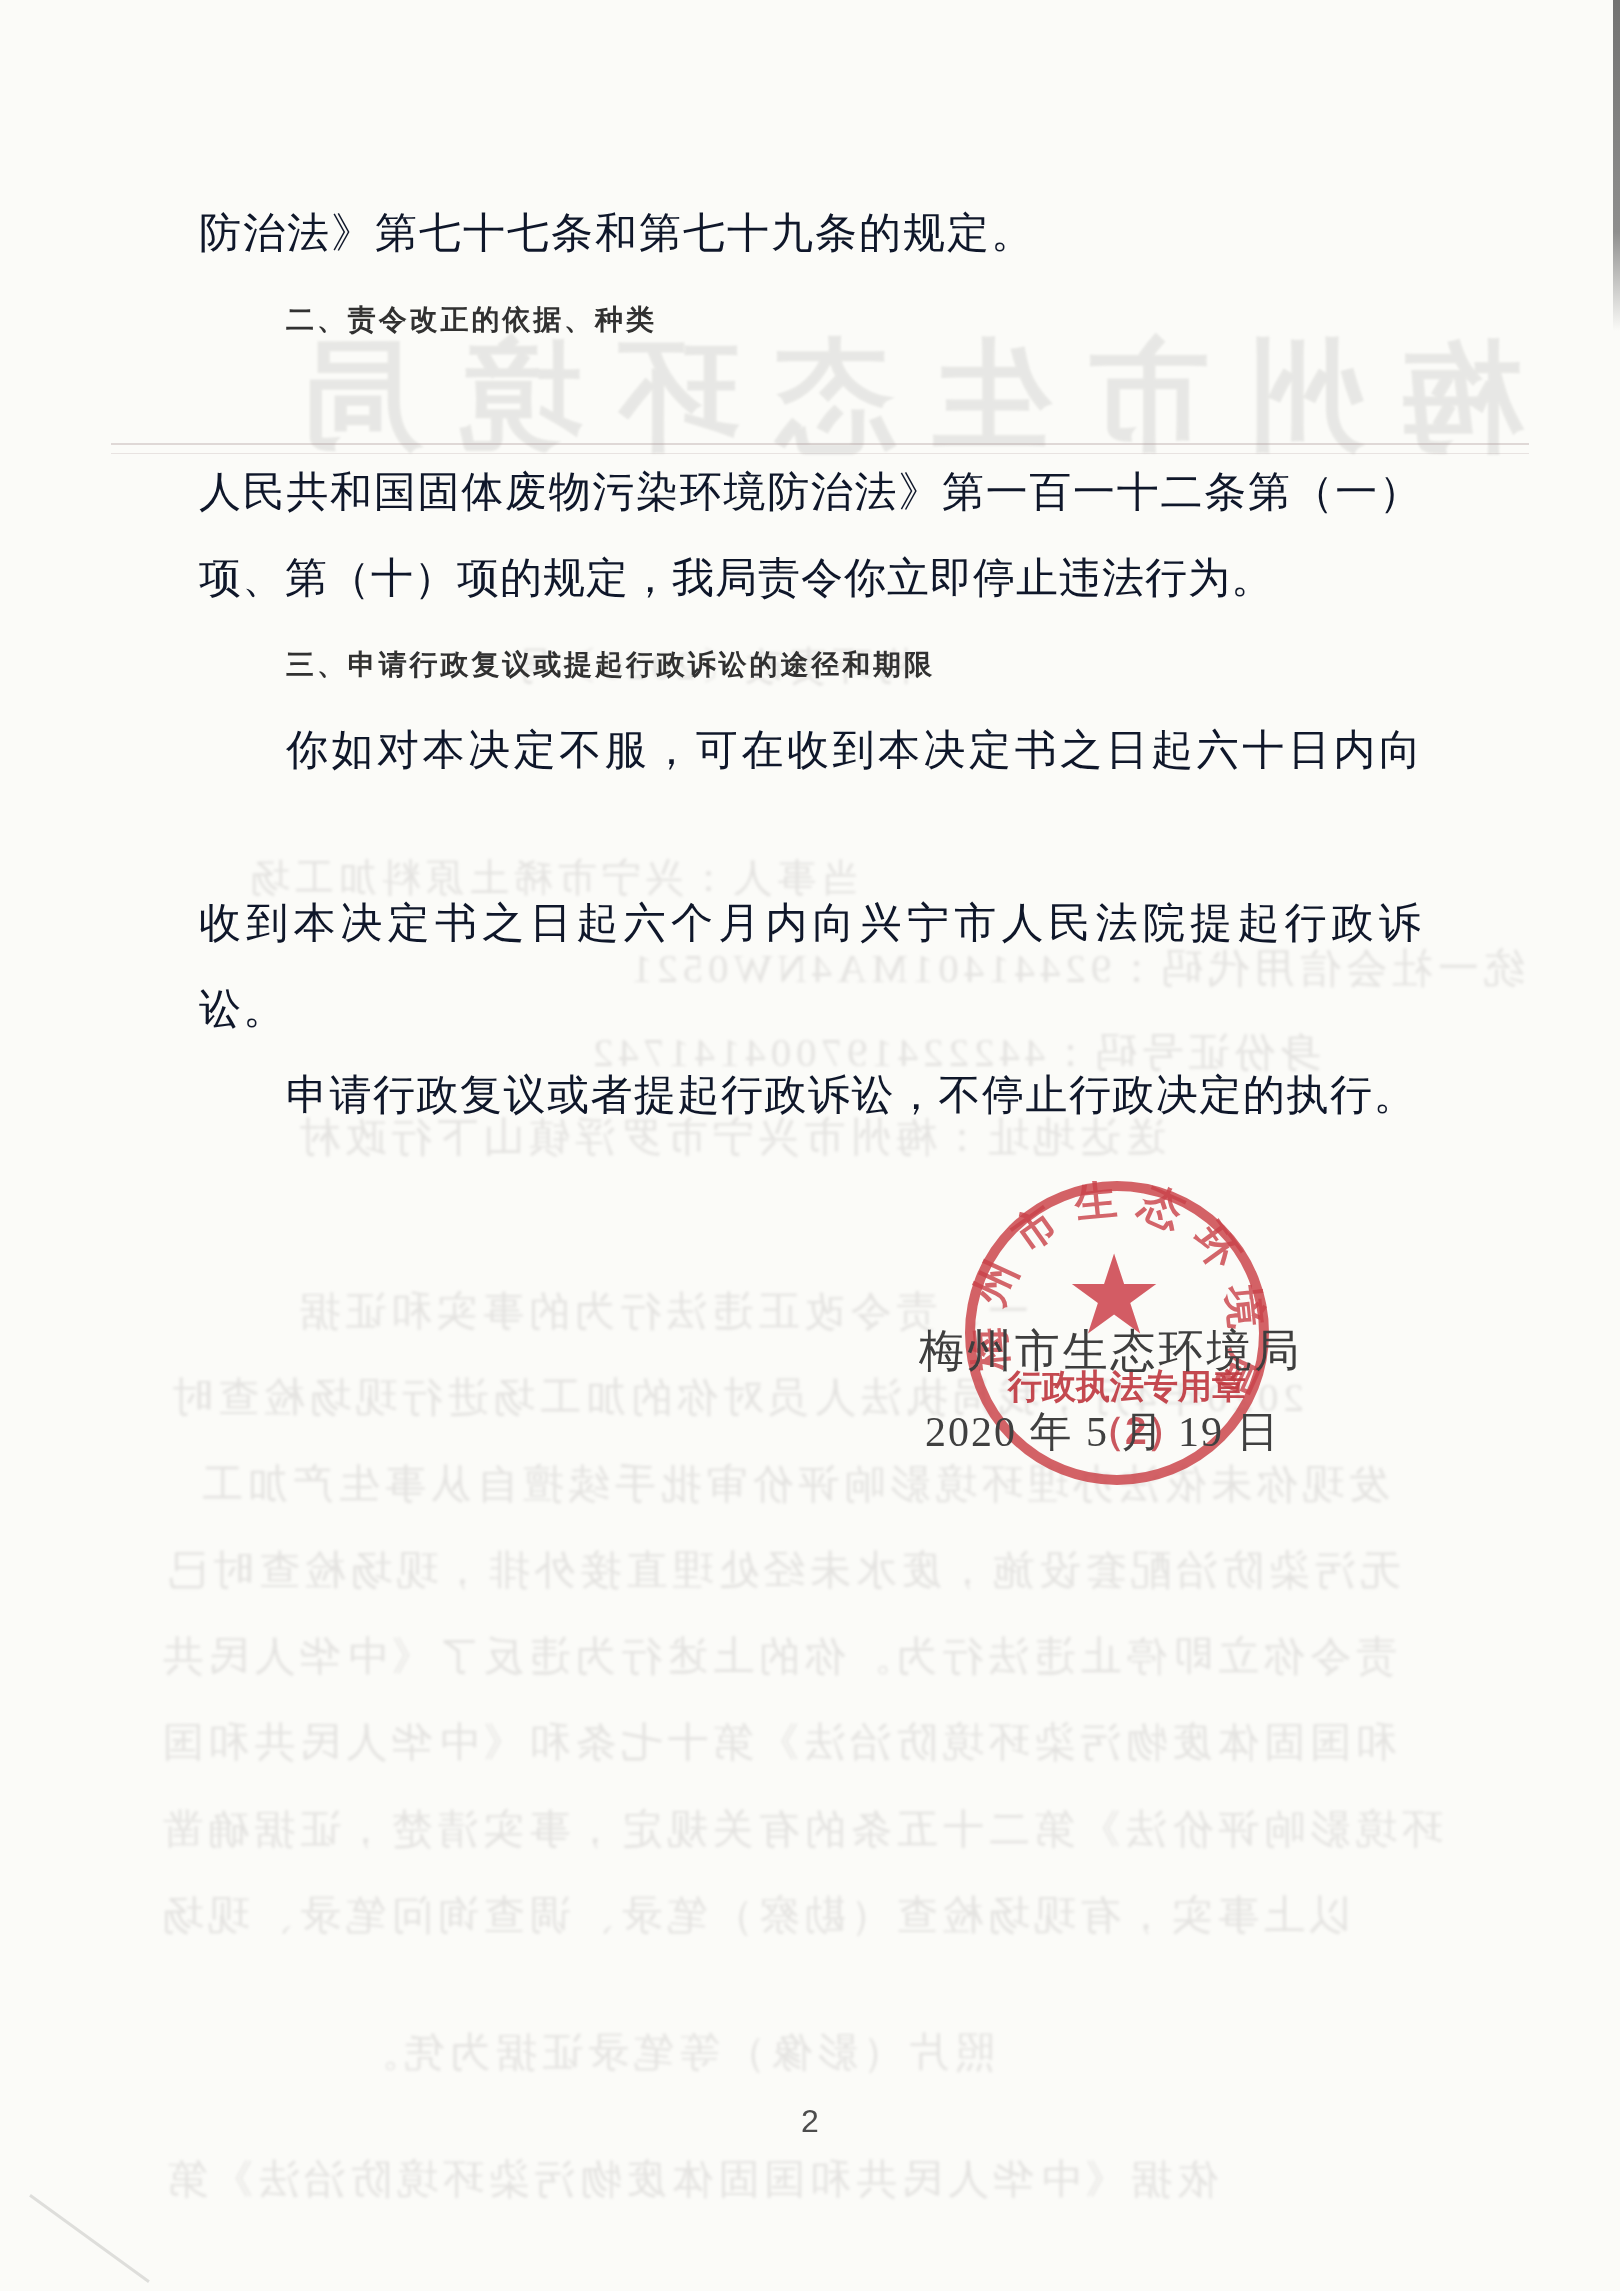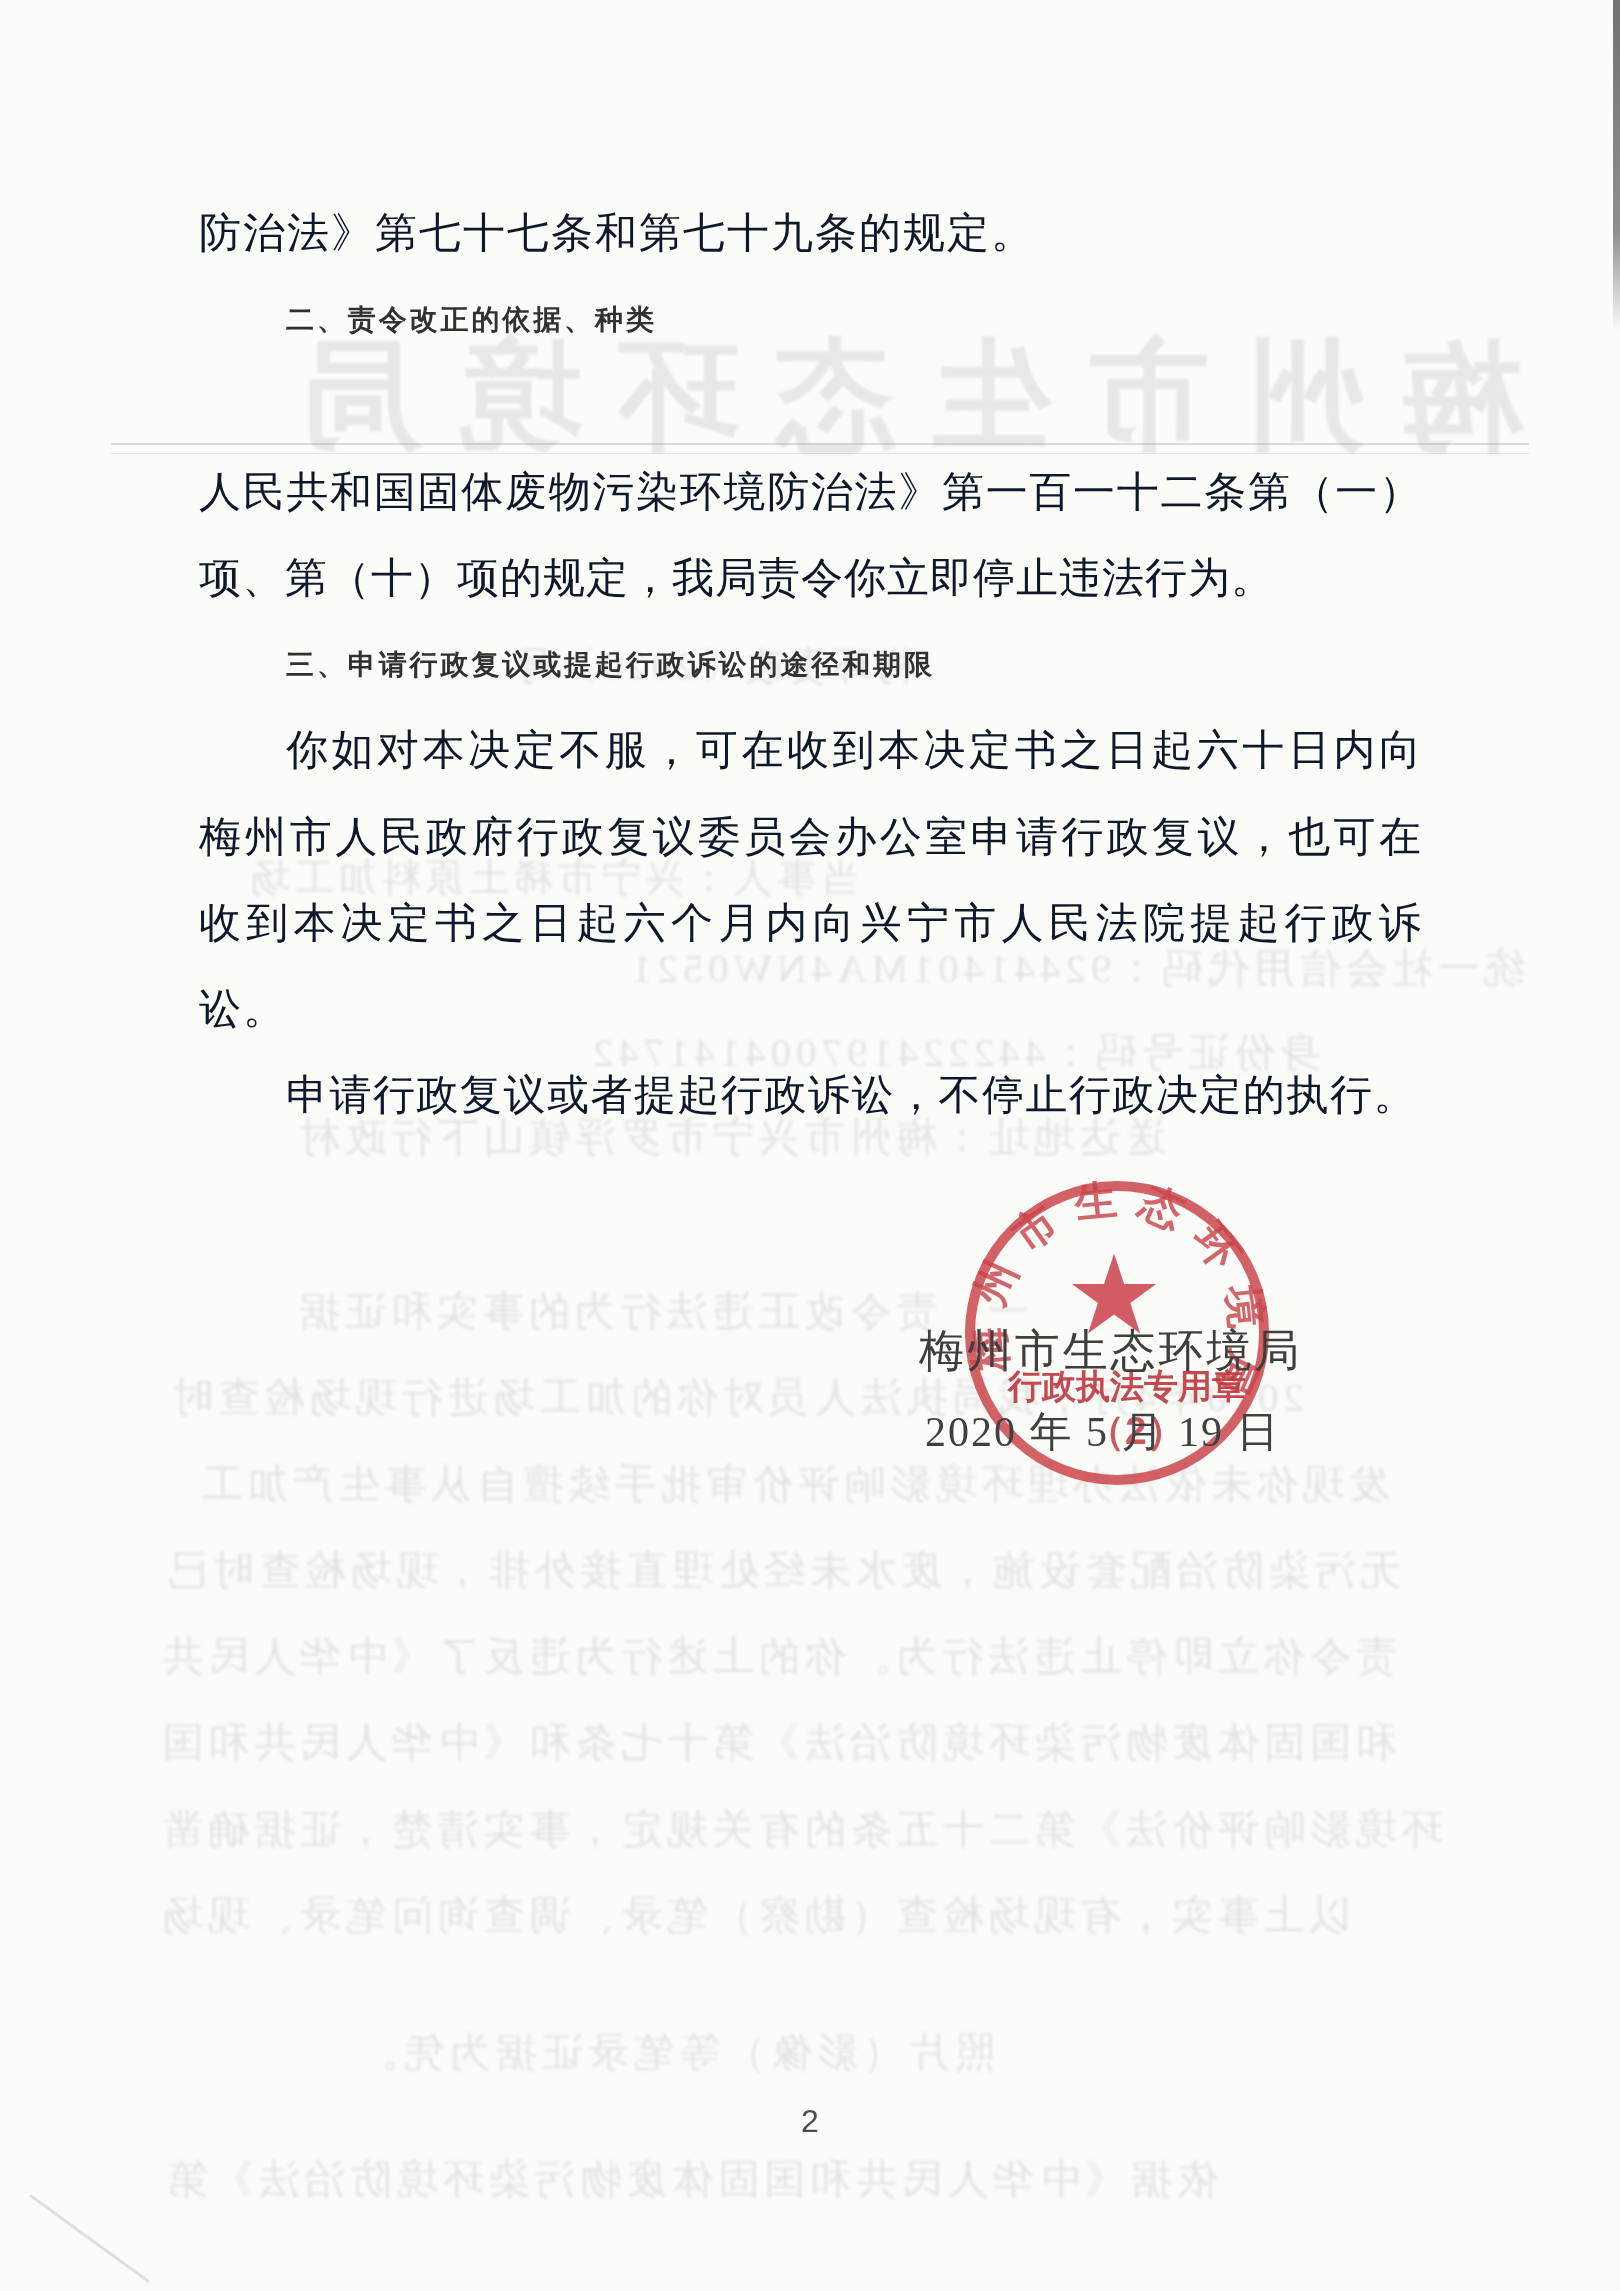--- a/index.html
+++ b/index.html
@@ -113,21 +113,20 @@
   <div class="ghost" style="left:157px;  top:1888px;">以上事实，有现场检查（勘察）笔录、调查询问笔录、现场</div>
   <div class="ghost" style="left:353px;  top:2025px;">照片（影像）等笔录证据为凭。</div>
   <div class="ghost" style="left:162px;  top:2152px;">依据《中华人民共和国固体废物污染环境防治法》第</div>
 
   <div class="bline" style="left:199px; top:207px;">防治法》第七十七条和第七十九条的规定。</div>
   <div class="bline head" style="left:286px; top:293px;">二、责令改正的依据、种类</div>
   <div class="bline just" style="left:199px; top:466px; width:1222px;">人民共和国固体废物污染环境防治法》第一百一十二条第（一）</div>
   <div class="bline" style="left:199px; top:552px; letter-spacing:1px;">项、第（十）项的规定，我局责令你立即停止违法行为。</div>
   <div class="bline head" style="left:286px; top:638px;">三、申请行政复议或提起行政诉讼的途径和期限</div>
   <div class="bline just" style="left:286px; top:724px; width:1135px;">你如对本决定不服，可在收到本决定书之日起六十日内向</div>
-  <div class="bline just" style="left:199px; top:811px; width:1222px;">梅州市人民政府行政复议委员会办公室申请行政复议，也可在</div>
   <div class="bline just" style="left:199px; top:897px; width:1222px;">收到本决定书之日起六个月内向兴宁市人民法院提起行政诉</div>
   <div class="bline" style="left:199px; top:983px;">讼。</div>
   <div class="bline" style="left:286px; top:1069px; letter-spacing:1.5px;">申请行政复议或者提起行政诉讼，不停止行政决定的执行。</div>
 
   <div class="seal">
     <div class="seal-ring"></div>
     <svg class="seal-svg" viewBox="0 0 310 310">
       <defs>
         <path id="sealArc" d="M 49 200 A 117 117 0 1 1 261 200" fill="none"></path>
       </defs>

